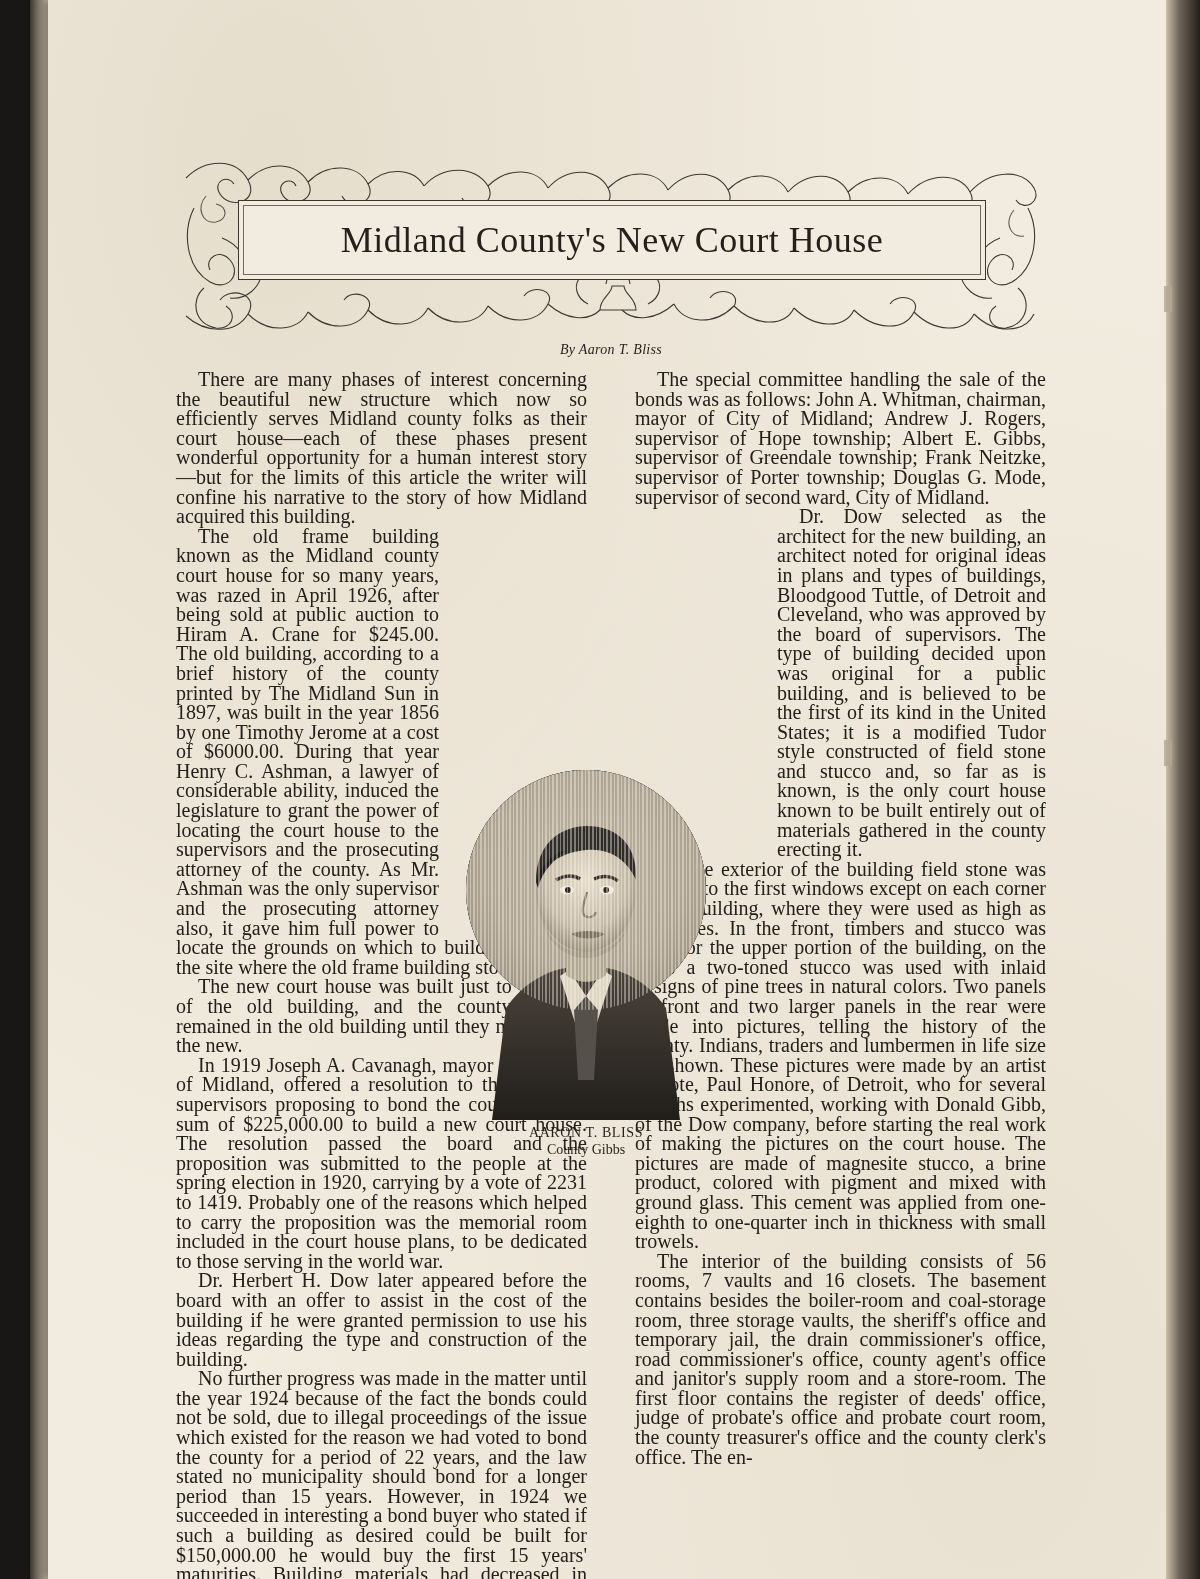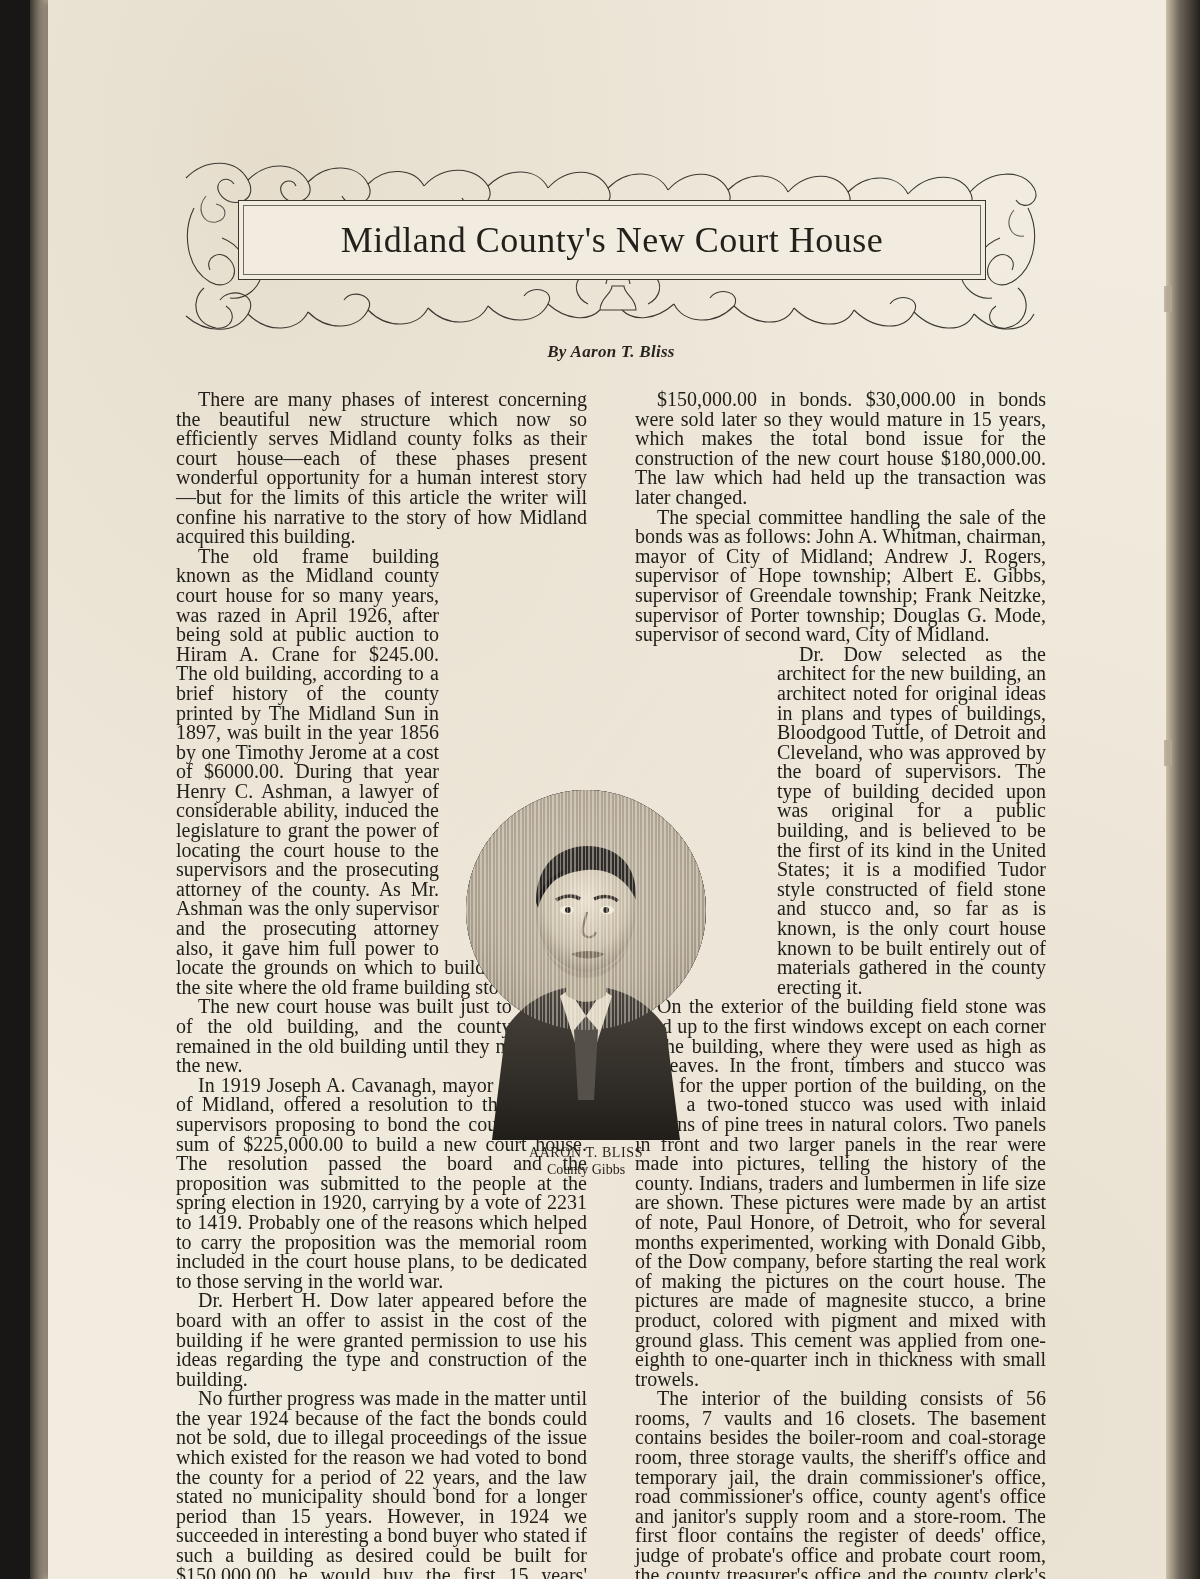--- a/index.html
+++ b/index.html
@@ -96,26 +96,25 @@
     font-family: "Liberation Serif", serif;
     font-size: 36px;
     letter-spacing: 0.5px;
     color: #24211c;
     white-space: nowrap;
   }
 
   .byline {
     text-align: center;
     font-style: italic;
-    font-size: 17px;
+    font-size: 14px;
     color: #28251f;
     margin-top: 4px;
-    margin-bottom: 28px;
+    margin-bottom: 12px;
     letter-spacing: 0.3px;
-    font-weight: bold;
   }
 
   .columns {
     position: relative;
     width: 870px;
   }
   .col {
     width: 411px;
     font-size: 20px;
     line-height: 19.6px;
@@ -278,21 +277,20 @@
           <p>There are many phases of interest concerning the beautiful new structure which now so efficiently serves Midland county folks as their court house—each of these phases present wonderful opportunity for a human interest story—but for the limits of this article the writer will confine his narrative to the story of how Midland acquired this building.</p>
           <div class="float-shape"></div>
           <p>The old frame building known as the Midland county court house for so many years, was razed in April 1926, after being sold at public auction to Hiram A. Crane for $245.00. The old building, according to a brief history of the county printed by The Midland Sun in 1897, was built in the year 1856 by one Timothy Jerome at a cost of $6000.00. During that year Henry C. Ashman, a lawyer of considerable ability, induced the legislature to grant the power of locating the court house to the supervisors and the prosecuting attorney of the county. As Mr. Ashman was the only supervisor and the prosecuting attorney also, it gave him full power to locate the grounds on which to build. He located the site where the old frame building stood.</p>
           <p>The new court house was built just to one side of the old building, and the county officers remained in the old building until they moved into the new.</p>
           <p>In 1919 Joseph A. Cavanagh, mayor of the City of Midland, offered a resolution to the board of supervisors proposing to bond the county for the sum of $225,000.00 to build a new court house. The resolution passed the board and the proposition was submitted to the people at the spring election in 1920, carrying by a vote of 2231 to 1419. Probably one of the reasons which helped to carry the proposition was the memorial room included in the court house plans, to be dedicated to those serving in the world war.</p>
           <p>Dr. Herbert H. Dow later appeared before the board with an offer to assist in the cost of the building if he were granted permission to use his ideas regarding the type and construction of the building.</p>
           <p>No further progress was made in the matter until the year 1924 because of the fact the bonds could not be sold, due to illegal proceedings of the issue which existed for the reason we had voted to bond the county for a period of 22 years, and the law stated no municipality should bond for a longer period than 15 years. However, in 1924 we succeeded in interesting a bond buyer who stated if such a building as desired could be built for $150,000.00 he would buy the first 15 years' maturities. Building materials had decreased in price considerably since 1919, and the deal went through, selling</p>
         </div>
 
         <div class="col col-right">
-          <p>$150,000.00 in bonds. $30,000.00 in bonds were sold later so they would mature in 15 years, which makes the total bond issue for the construction of the new court house $180,000.00. The law which had held up the transaction was later changed.</p>
           <p>The special committee handling the sale of the bonds was as follows: John A. Whitman, chairman, mayor of City of Midland; Andrew J. Rogers, supervisor of Hope township; Albert E. Gibbs, supervisor of Greendale township; Frank Neitzke, supervisor of Porter township; Douglas G. Mode, supervisor of second ward, City of Midland.</p>
           <div class="float-shape-r"></div>
           <p>Dr. Dow selected as the architect for the new building, an architect noted for original ideas in plans and types of buildings, Bloodgood Tuttle, of Detroit and Cleveland, who was approved by the board of supervisors. The type of building decided upon was original for a public building, and is believed to be the first of its kind in the United States; it is a modified Tudor style constructed of field stone and stucco and, so far as is known, is the only court house known to be built entirely out of materials gathered in the county erecting it.</p>
           <p>On the exterior of the building field stone was used up to the first windows except on each corner of the building, where they were used as high as the eaves. In the front, timbers and stucco was used for the upper portion of the building, on the sides a two-toned stucco was used with inlaid designs of pine trees in natural colors. Two panels in front and two larger panels in the rear were made into pictures, telling the history of the county. Indians, traders and lumbermen in life size are shown. These pictures were made by an artist of note, Paul Honore, of Detroit, who for several months experimented, working with Donald Gibb, of the Dow company, before starting the real work of making the pictures on the court house. The pictures are made of magnesite stucco, a brine product, colored with pigment and mixed with ground glass. This cement was applied from one-eighth to one-quarter inch in thickness with small trowels.</p>
           <p>The interior of the building consists of 56 rooms, 7 vaults and 16 closets. The basement contains besides the boiler-room and coal-storage room, three storage vaults, the sheriff's office and temporary jail, the drain commissioner's office, road commissioner's office, county agent's office and janitor's supply room and a store-room. The first floor contains the register of deeds' office, judge of probate's office and probate court room, the county treasurer's office and the county clerk's office. The en-</p>
         </div>
 
         <div class="portrait">
           <div class="portrait-img">
             <div class="portrait-circle"></div>

